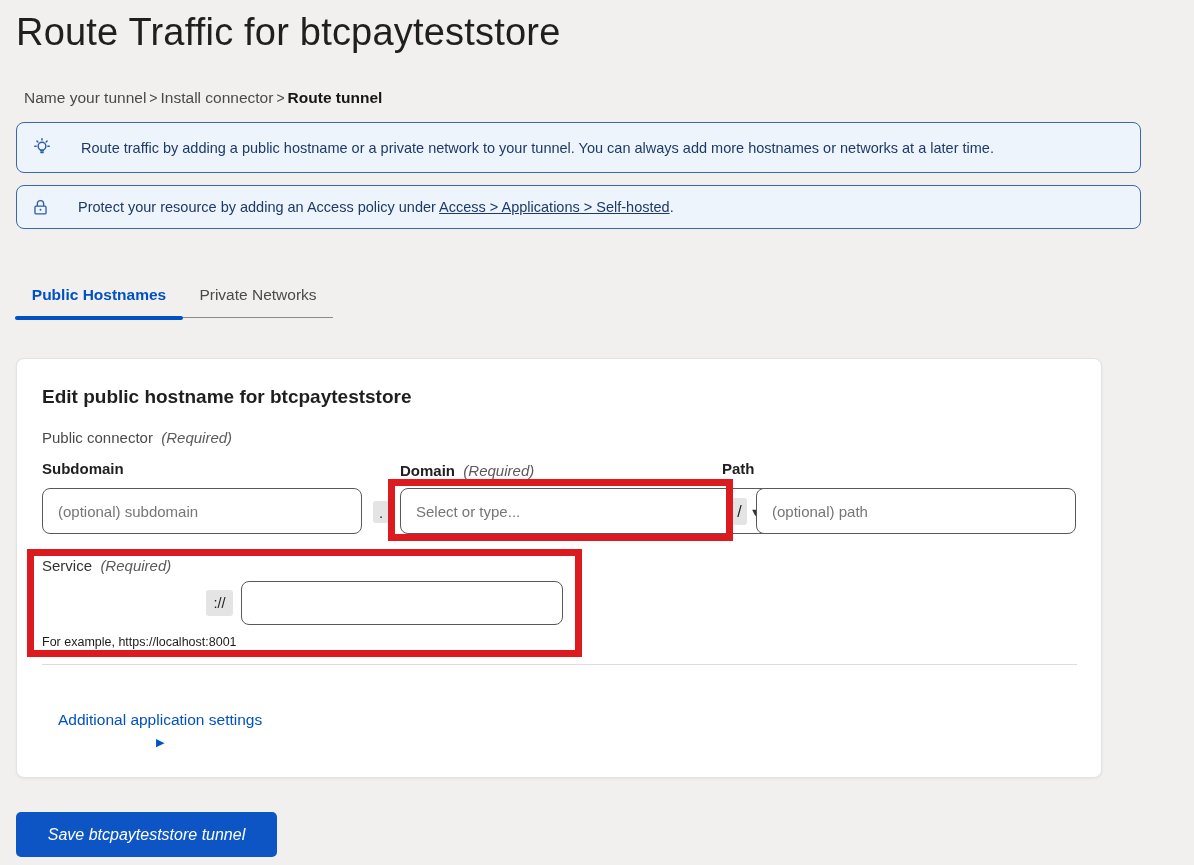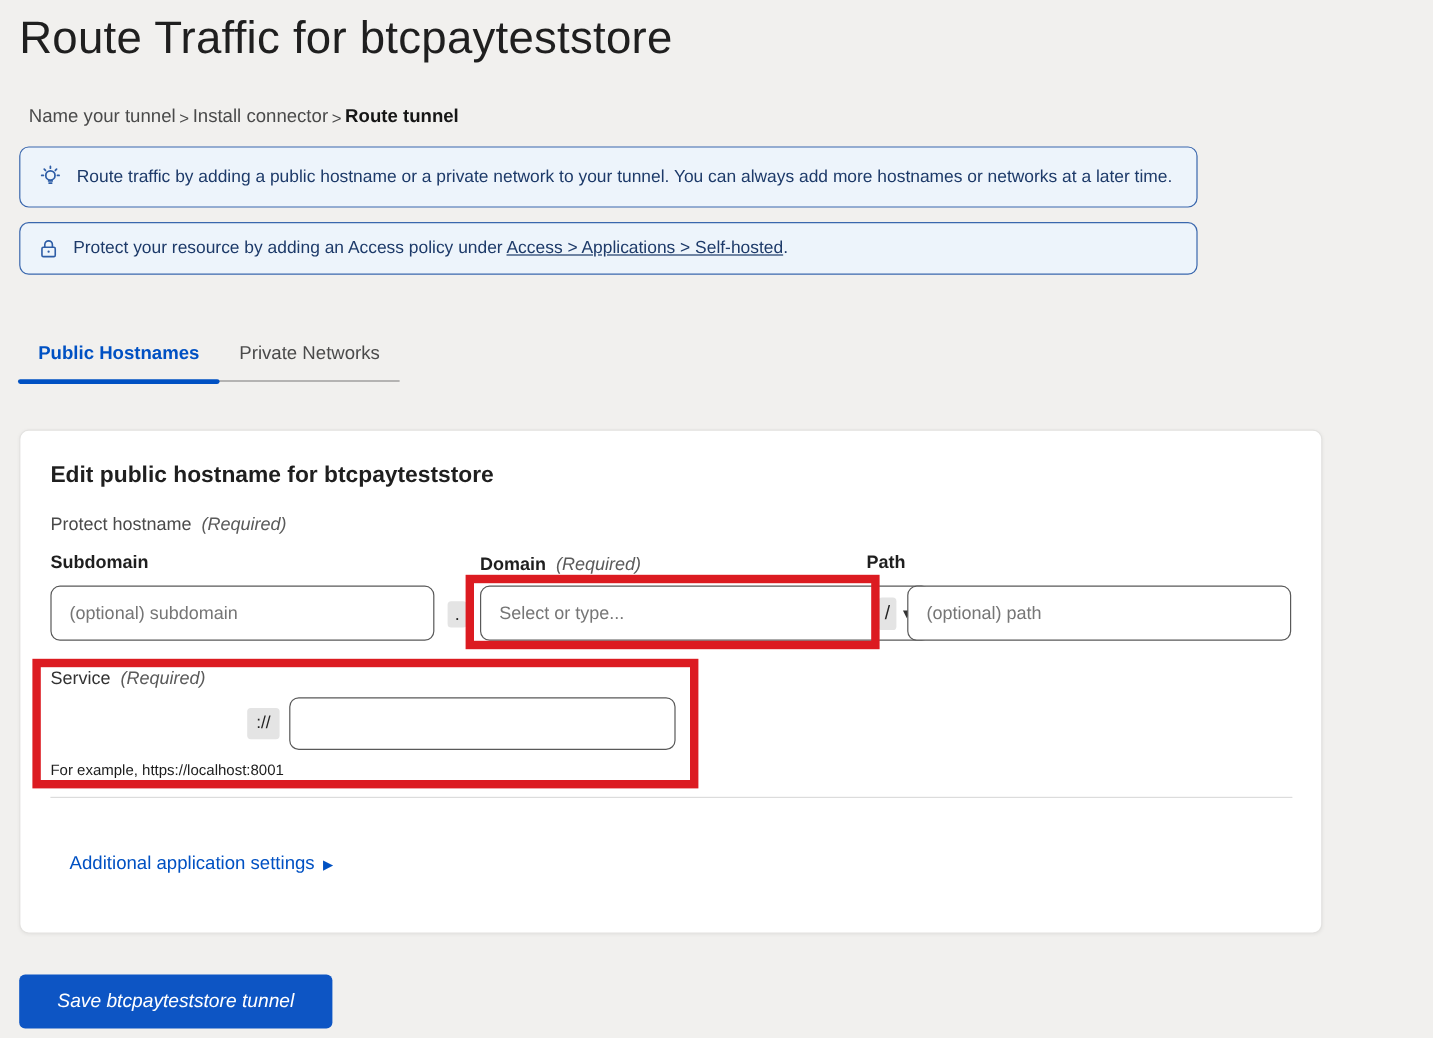--- a/index.html
+++ b/index.html
@@ -21,26 +21,26 @@
 
   .breadcrumb {
     left: 24px; top: 89px;
     display: flex; gap: 3px; align-items: center;
     font-size: 15.5px; color: #4a4a4a;
   }
   .breadcrumb .crumb-active { color: #161616; font-weight: bold; }
   .breadcrumb .sep { color: #4a4a4a; font-size: 14px; }
 
   .banner {
-    left: 16px; width: 982px;
+    left: 16px; width: 1125px;
     background: #edf4fb;
     border: 1px solid #3a67ad;
     border-radius: 8px;
     display: flex; align-items: center;
-    padding: 0 14px; gap: 11px;
+    padding: 0 14px; gap: 28px;
     color: #1d3a69; font-size: 14.5px;
   }
   .banner-tip { top: 122px; height: 51px; }
   .banner-access { top: 185px; height: 44px; align-items: center; }
   .banner a { color: #1d3a69; text-decoration: underline; cursor: pointer; }
   .banner svg { flex: 0 0 auto; display: block; }
 
   .tabstrip {
     left: 15px; top: 283px; width: 318px;
     display: flex;
@@ -117,21 +117,21 @@
   .anno-domain { left: 371px; top: 120px; width: 345px; height: 62px; }
   .anno-service { left: 10px; top: 190px; width: 555px; height: 108px; }
 
   .hint { left: 25px; top: 276px; font-size: 12.5px; color: #1c1c1c; }
 
   .divider { left: 25px; top: 305px; width: 1035px; height: 1px; background: #dcdcdc; }
 
   .additional-link {
     left: 41px; top: 352px;
     font-size: 15.5px; color: #0051c3; cursor: pointer;
-    display: flex; align-items: center; gap: 7px;
+    display: flex; align-items: center; gap: 7px; flex-direction: column;
   }
   .additional-link .arrow { font-size: 11px; }
 
   .save-btn {
     left: 16px; top: 812px; width: 261px; height: 45px;
     background: #0d55c4; color: #ffffff;
     border: none; border-radius: 5px;
     font-family: "Liberation Sans", sans-serif;
     font-size: 16px; cursor: pointer; font-style: italic;
   }
@@ -175,21 +175,21 @@
 
 <div class="abs tabstrip">
   <div class="tab tab-public active">Public Hostnames</div>
   <div class="tab tab-private">Private Networks</div>
 </div>
 
 <section class="abs card">
   <h2 class="abs card-title">Edit public hostname for btcpayteststore</h2>
 
   <div class="abs field-caption ph-label">
-    <span>Protect hostname</span>&nbsp;
+    <span>Public connector</span>&nbsp;
     <span class="req">(Required)</span>
   </div>
 
   <div class="abs field-label lbl-subdomain">Subdomain</div>
   <div class="abs field-label lbl-domain">
     <span>Domain</span>&nbsp;
     <span class="req">(Required)</span>
   </div>
   <div class="abs field-label lbl-path">Path</div>
 

